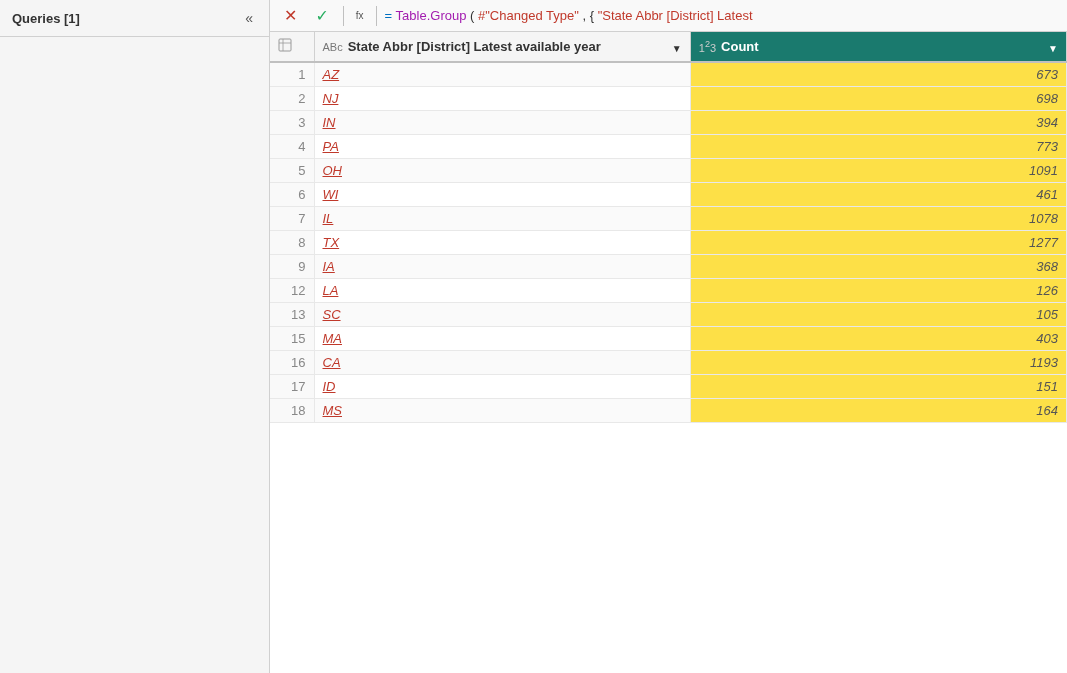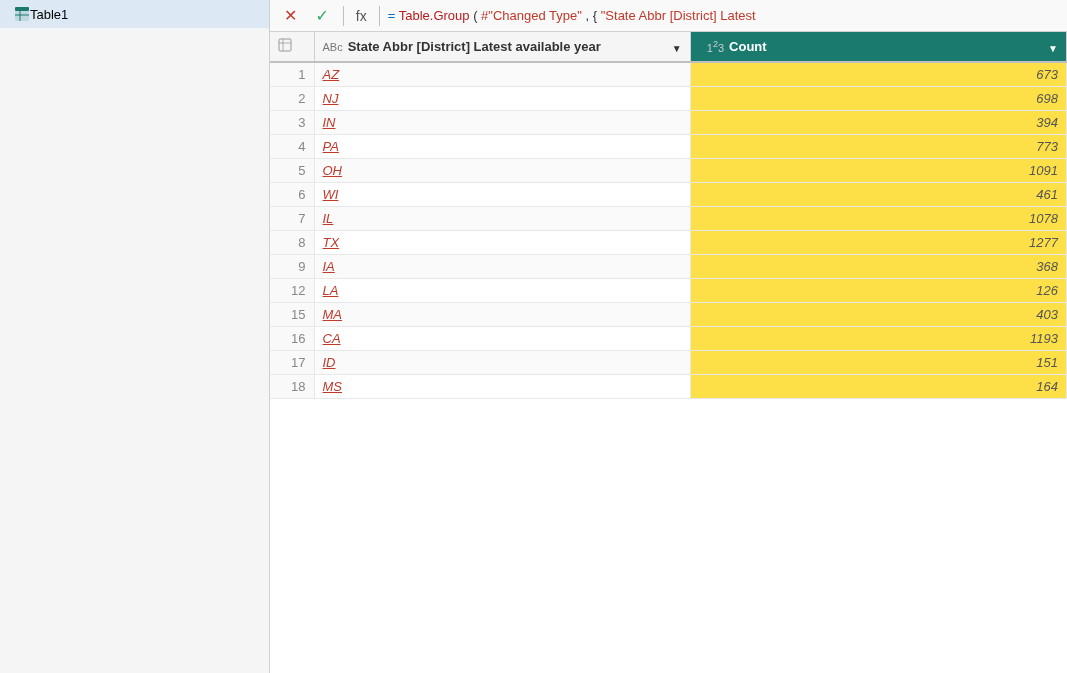--- a/index.html
+++ b/index.html
@@ -85,39 +85,39 @@
       font-size: 14px;
       color: #555;
       display: flex;
       align-items: center;
       justify-content: center;
     }
     .formula-btn.cancel { color: #c0392b; font-size: 16px; }
     .formula-btn.confirm { color: #27ae60; font-size: 16px; }
     .formula-fx {
       color: #555;
-      font-size: 14px;
+      font-size: 10px;
       padding: 0 4px;
     }
     .formula-divider {
       width: 1px;
       height: 20px;
       background: #c0c0c0;
       margin: 0 2px;
     }
     .formula-text {
       flex: 1;
       font-size: 13px;
       color: #333;
       white-space: nowrap;
       overflow: hidden;
     }
     .formula-text .kw { color: #0070c1; }
     .formula-text .str { color: #c0392b; }
-    .formula-text .fn { color: #b91c1c; }
+    .formula-text .fn { color: #a21caf; }
 
     
     .data-area {
       flex: 1;
       overflow: auto;
       background: #fff;
     }
     .data-table {
       width: 100%;
       border-collapse: collapse;
@@ -172,21 +172,20 @@
       align-items: center;
       gap: 5px;
     }
     .type-icon {
       font-size: 11px;
       color: #777;
       font-weight: normal;
     }
     .type-icon-count {
       color: #ccc;
-      margin-left: 8px;
     }
 
     .data-table td {
       padding: 4px 8px;
       border-right: 1px solid #e8e8e8;
       border-bottom: 1px solid #e8e8e8;
       font-size: 13px;
     }
     .td-row-num {
       text-align: right;
@@ -214,30 +213,23 @@
       border-right: 1px solid #d0d0d0;
       border-bottom: 2px solid #c0c0c0;
       text-align: center;
       padding: 4px;
     }
   </style>
 </head>
 <body>
 
 <div class="sidebar">
-  <div class="sidebar-item">
-    <span class="table-icon">
-      <svg viewBox="0 0 16 16" fill="none" xmlns="http://www.w3.org/2000/svg">
-        <rect x="1" y="1" width="14" height="14" rx="1" fill="#1a7a6e" opacity="0.15"></rect>
-        <rect x="1" y="1" width="14" height="4" rx="1" fill="#1a7a6e"></rect>
-        <line x1="1" y1="9" x2="15" y2="9" stroke="#1a7a6e" stroke-width="1"></line>
-        <line x1="6" y1="5" x2="6" y2="15" stroke="#1a7a6e" stroke-width="1"></line>
-      </svg>
-    </span>
-    <span>Table1</span>
+  <div class="sidebar-header">
+    <span>Queries [1]</span>
+    <button class="sidebar-collapse-btn">«</button>
   </div>
 </div>
 
 <div class="main">
 
   <div class="formula-bar">
     <button class="formula-btn cancel">✕</button>
     <button class="formula-btn confirm">✓</button>
     <div class="formula-divider"></div>
     <span class="formula-fx">fx</span>
@@ -329,20 +321,25 @@
             <td class="td-row-num">9</td>
             <td class="td-state">IA</td>
             <td class="td-count">368</td>
           </tr>
           <tr>
             <td class="td-row-num">12</td>
             <td class="td-state">LA</td>
             <td class="td-count">126</td>
           </tr>
           <tr>
+            <td class="td-row-num">13</td>
+            <td class="td-state">SC</td>
+            <td class="td-count">105</td>
+          </tr>
+          <tr>
             <td class="td-row-num">15</td>
             <td class="td-state">MA</td>
             <td class="td-count">403</td>
           </tr>
           <tr>
             <td class="td-row-num">16</td>
             <td class="td-state">CA</td>
             <td class="td-count">1193</td>
           </tr>
           <tr>

